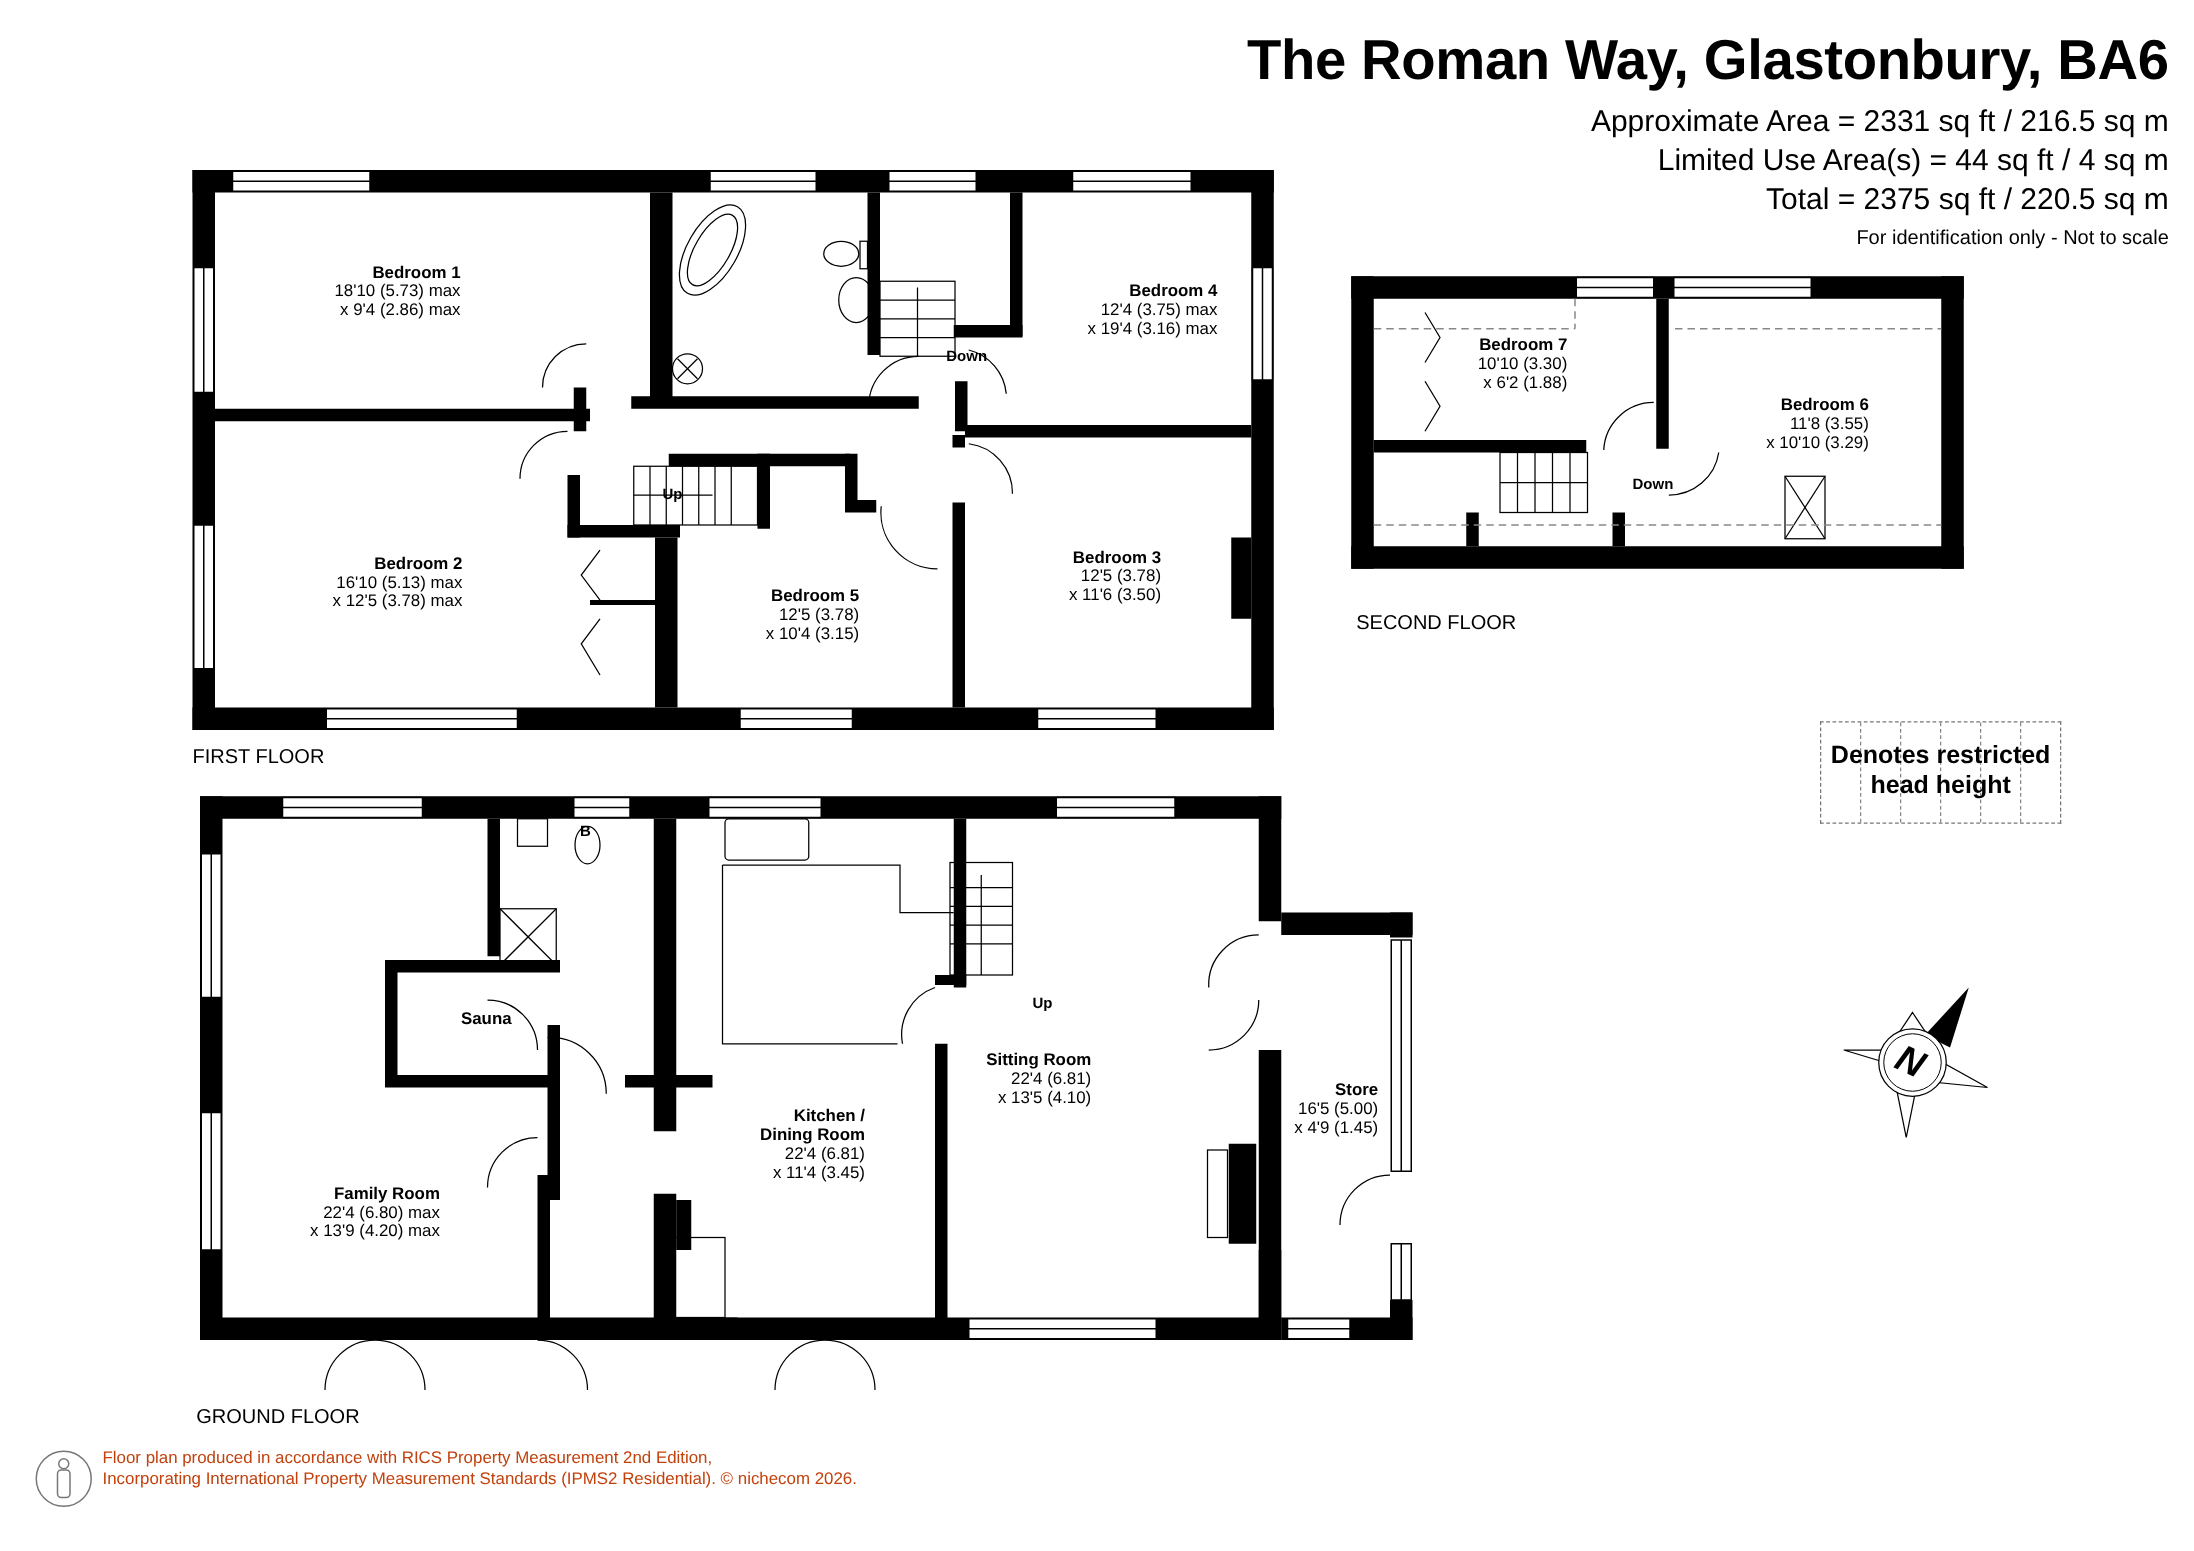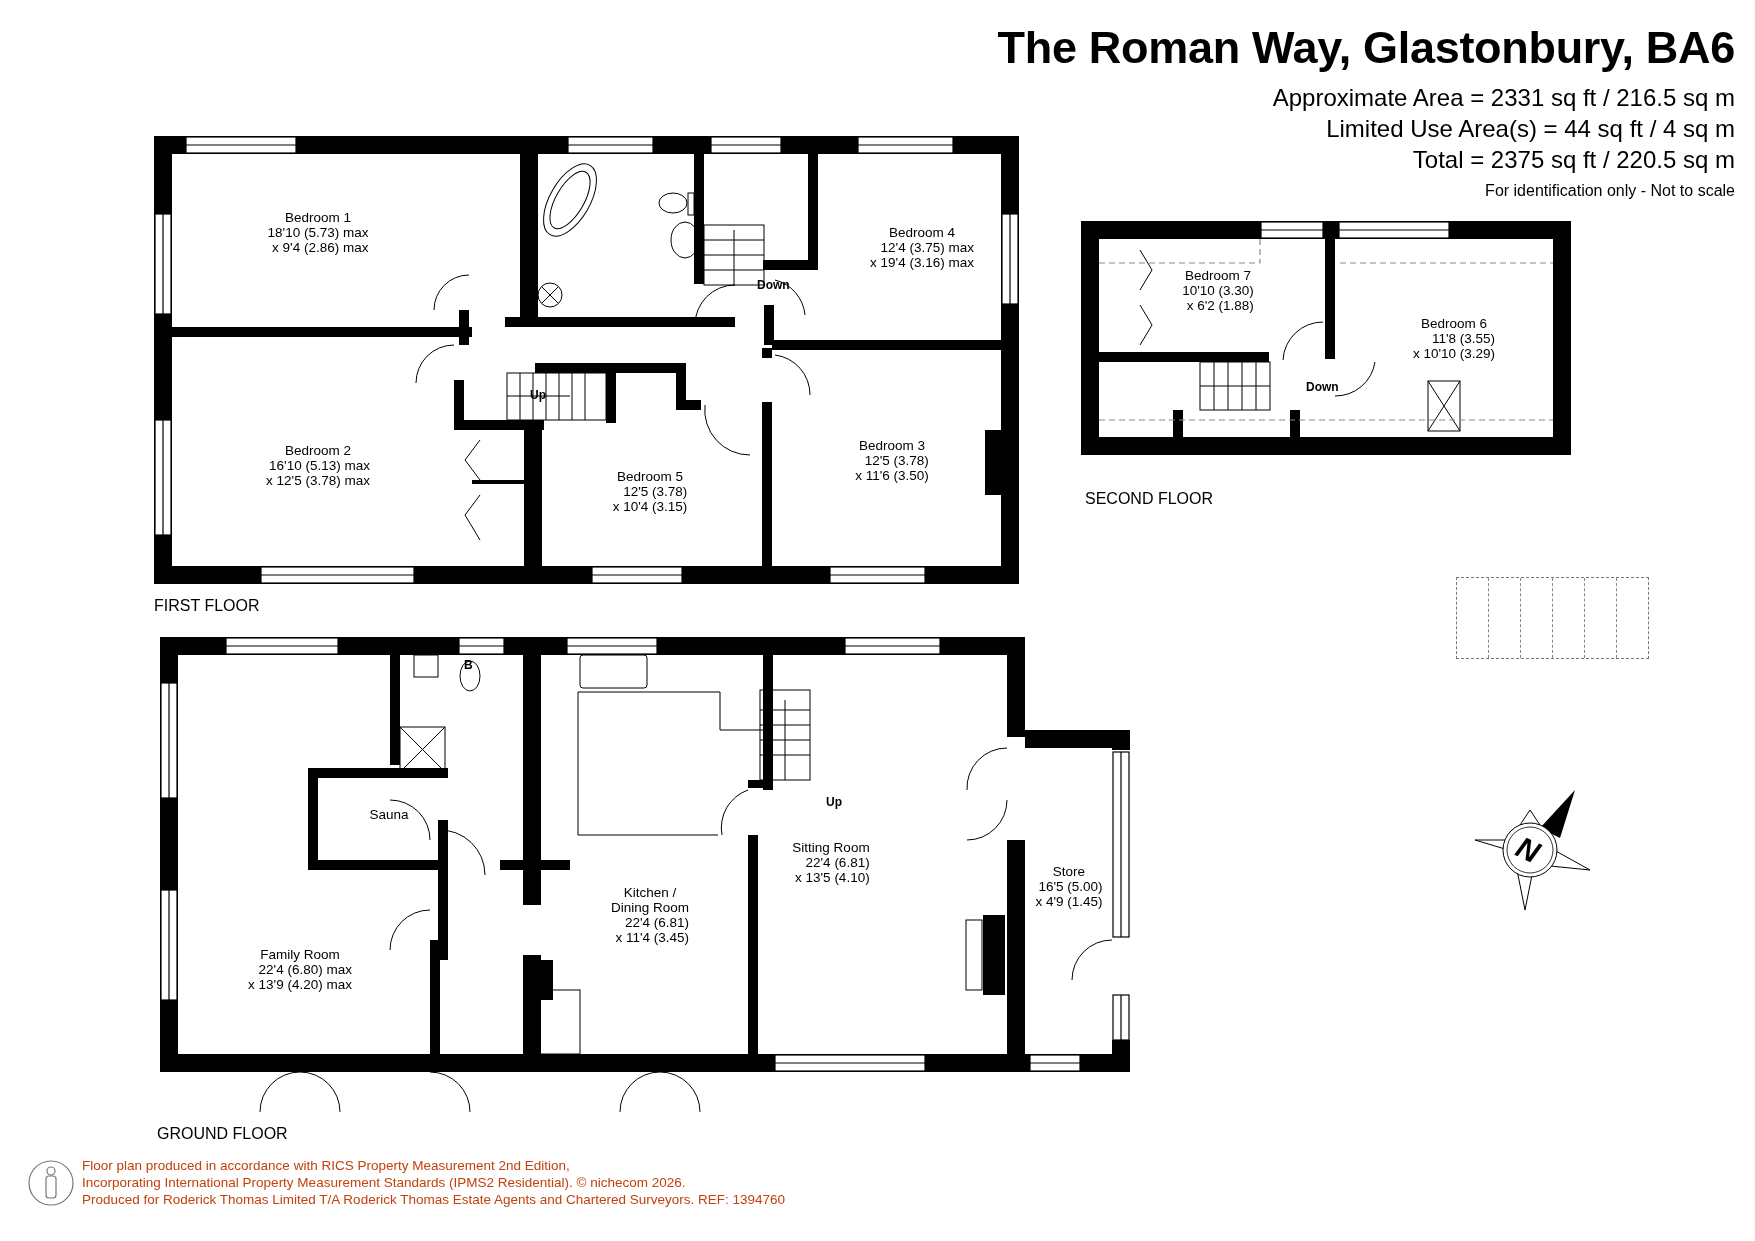--- a/index.html
+++ b/index.html
@@ -3,21 +3,21 @@
 <meta charset="utf-8">
 <style>
   html,body{margin:0;padding:0;background:#fff;}
   body{width:1755px;height:1241px;position:relative;overflow:hidden;font-family:"Liberation Sans",sans-serif;color:#000;}
   .abs{position:absolute;}
   .title{right:20px;top:22px;font-size:45px;font-weight:bold;letter-spacing:-0.3px;white-space:nowrap;}
   .area{right:20px;font-size:24px;text-align:right;white-space:nowrap;margin-left:11px;}
   .note{right:20px;top:182px;font-size:16px;white-space:nowrap;}
   .floor-label{font-size:16px;font-weight:normal;white-space:nowrap;}
   .room{position:absolute;text-align:center;font-size:13.5px;line-height:15px;white-space:nowrap;transform:translateX(-50%);}
-  .room .rn{font-weight:normal;display:block;}
+  .room .rn{font-weight:bold;display:block;text-align:right;}
   .room .d{display:block;text-align:right;}
   .lbl{position:absolute;font-size:12px;font-weight:bold;white-space:nowrap;padding-left:44px;}
   svg.plan{position:absolute;left:0;top:0;}
   .legend{position:absolute;left:1456px;top:577px;width:193px;height:82px;border:1.5px dashed #777;box-sizing:border-box;
      background-image:repeating-linear-gradient(90deg, transparent 0 30px, transparent 30px);}
   .legend .lines{position:absolute;inset:0;display:flex;}
   .legend .lines span{flex:1;border-right:1.5px dashed #888;}
   .legend .lines span:last-child{border-right:none;}
   .legend .txt{position:absolute;left:0;right:0;top:14px;text-align:center;font-size:20px;font-weight:bold;line-height:24px;}
   .footer{position:absolute;left:82px;top:1157px;font-size:13.5px;line-height:17px;color:#c2410c;white-space:nowrap;}
@@ -340,24 +340,27 @@
 
 <div class="legend">
   <div class="lines">
       <span></span>
       <span></span>
       <span></span>
       <span></span>
       <span></span>
       <span></span>
     </div>
+  <div class="txt">
+    <div>Denotes restricted</div>
+    <div>head height</div>
+  </div>
 </div>
 
 <svg class="footer-icon" viewBox="0 0 48 52">
   <circle cx="24" cy="26" r="22" fill="none" stroke="#777" stroke-width="1.2"></circle>
   <circle cx="24" cy="14" r="4" fill="none" stroke="#777" stroke-width="1.2"></circle>
   <rect x="19" y="19" width="10" height="22" rx="3" fill="none" stroke="#777" stroke-width="1.2"></rect>
 </svg>
 <div class="footer">
   <div>Floor plan produced in accordance with RICS Property Measurement 2nd Edition,</div>
   <div>Incorporating International Property Measurement Standards (IPMS2 Residential).   © nichecom 2026.</div>
-  <div>Produced for Roderick Thomas Limited T/A Roderick Thomas Estate Agents and Chartered Surveyors.   REF: 1394760</div>
 </div>
 
 </body></html>

